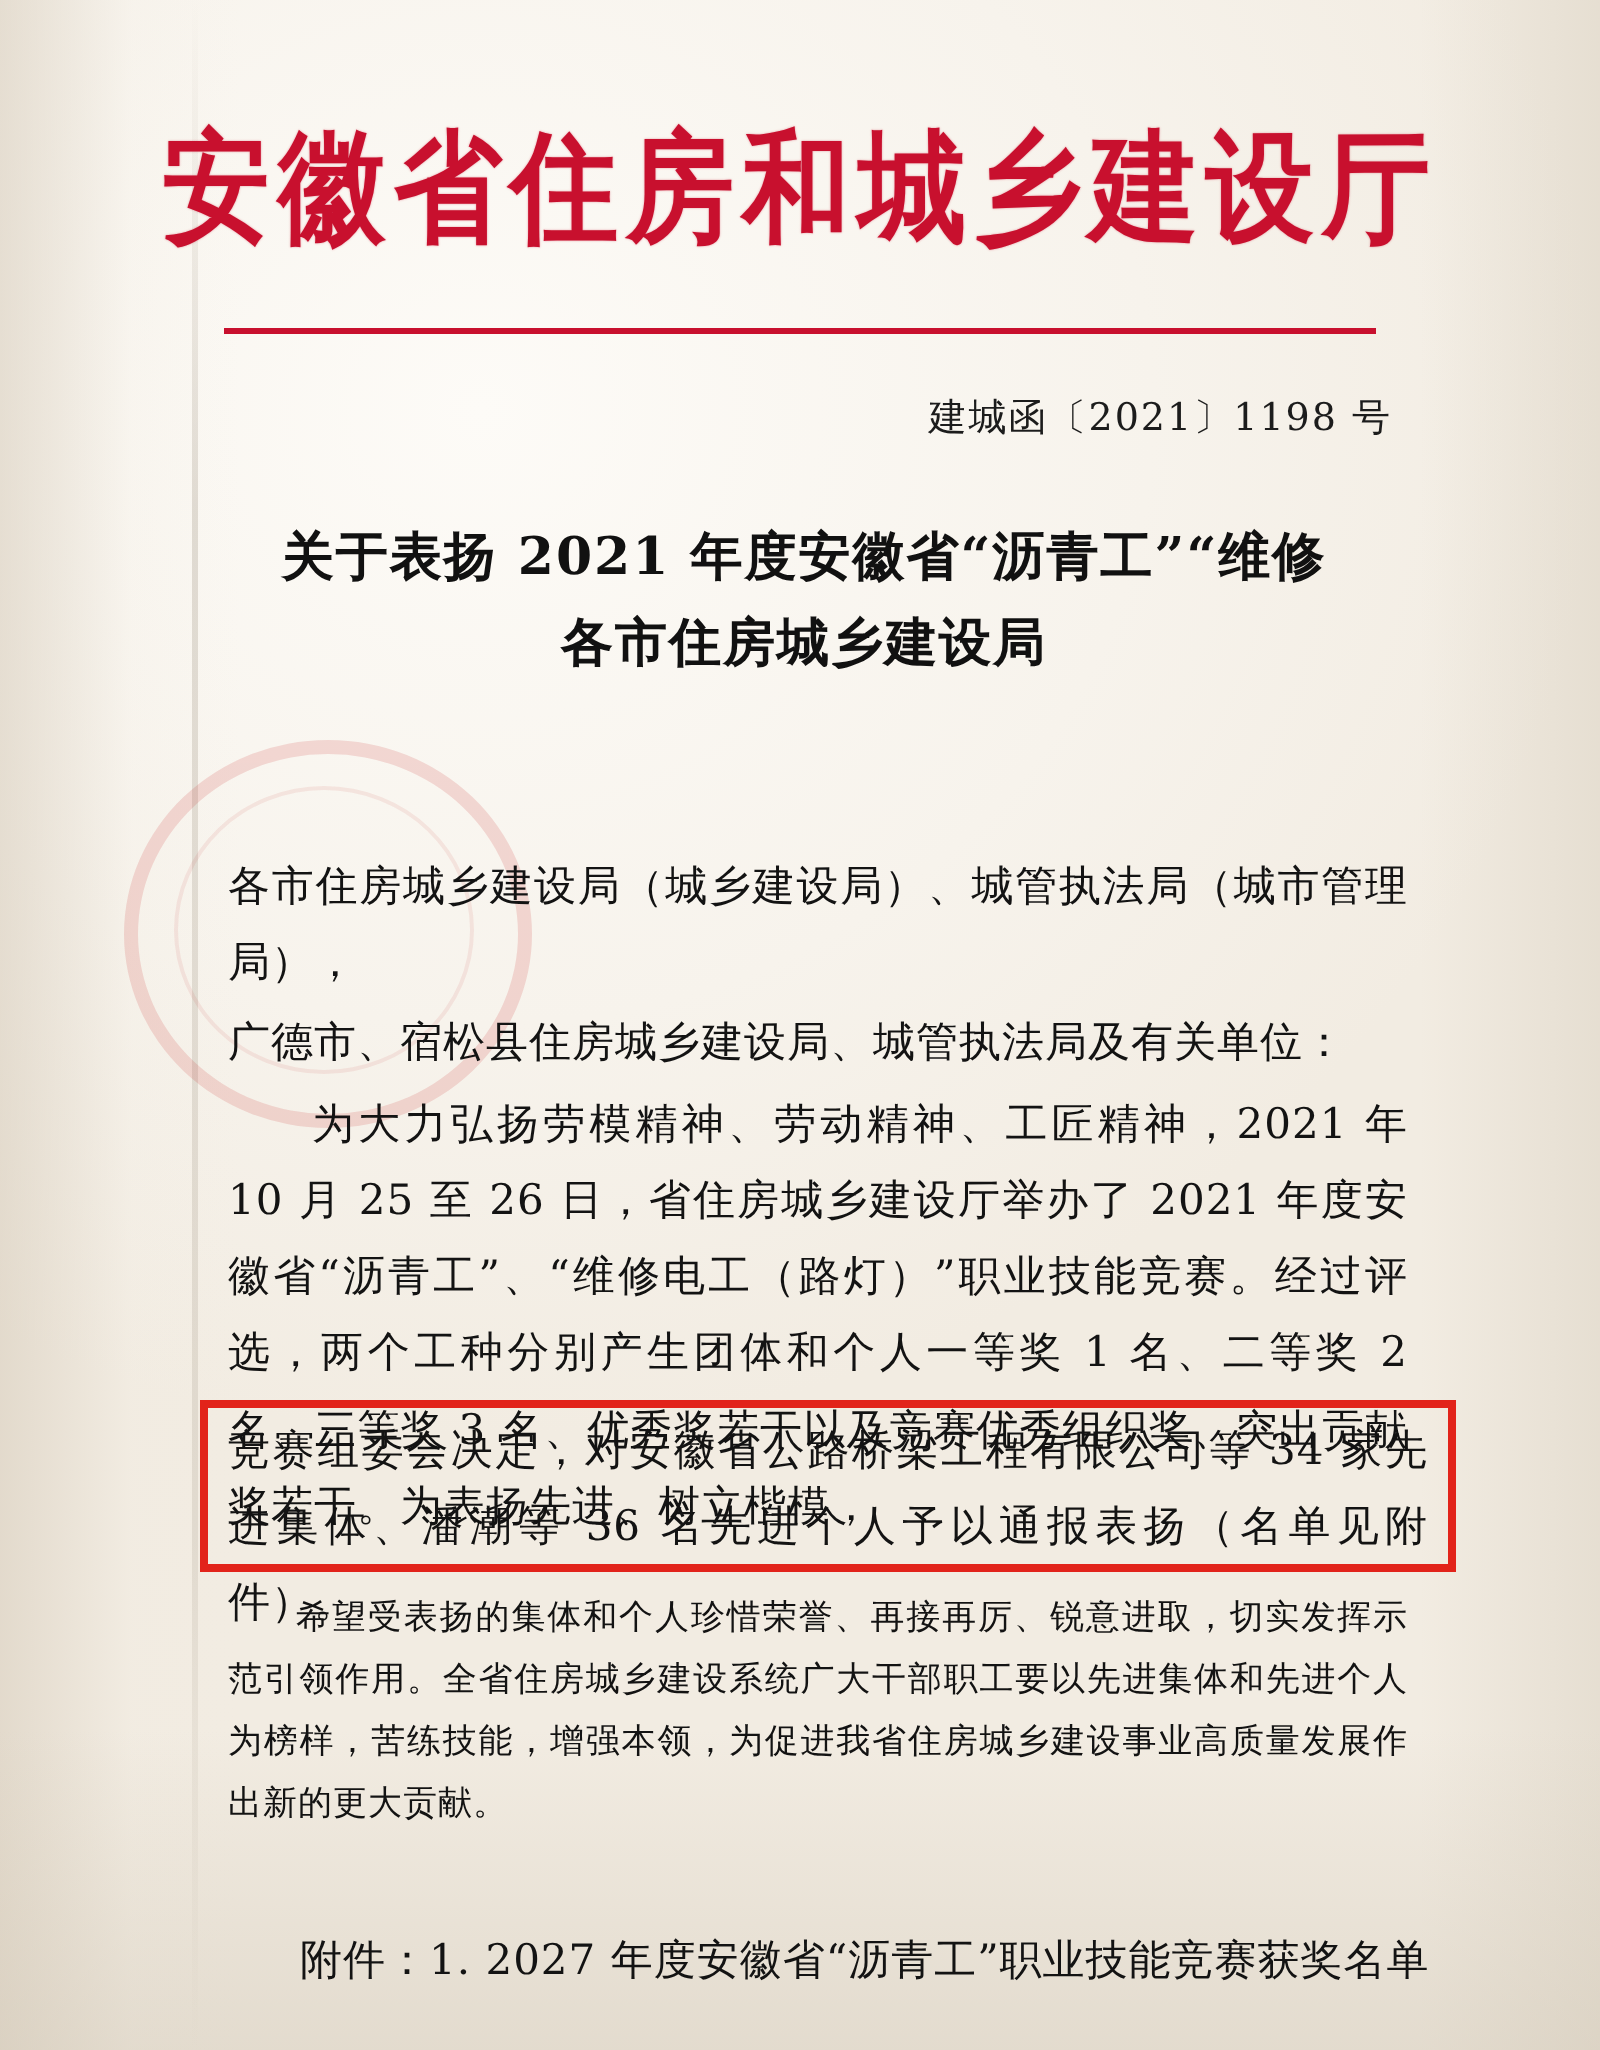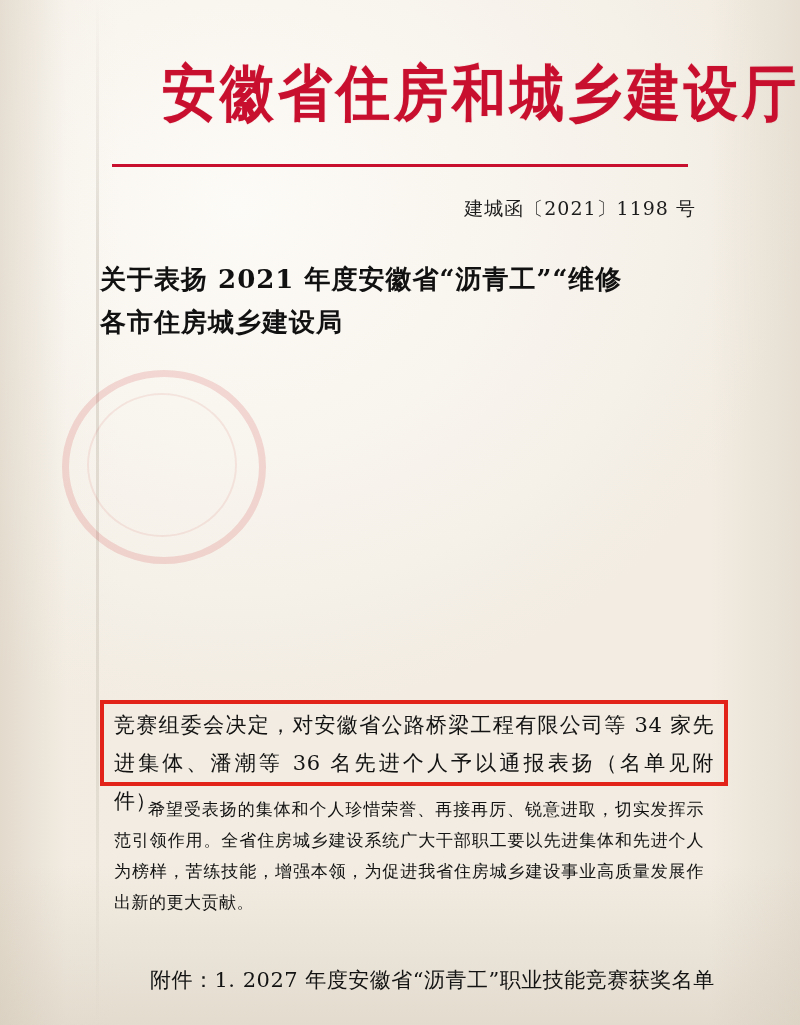--- a/index.html
+++ b/index.html
@@ -50,21 +50,21 @@
     width: 3px; height: 100%;
     background: linear-gradient(180deg, rgba(190,180,165,0.0) 0%, rgba(175,165,150,0.35) 25%, rgba(175,165,150,0.25) 75%, rgba(175,165,150,0.0) 100%);
     pointer-events: none;
   }
 
   
   #letterhead {
     position: absolute;
     left: 0; top: 62px;
     width: 800px;
-    text-align: right;
+    text-align: center;
   }
   #letterhead .org-name {
     font-family: "DejaVu Serif", "Liberation Serif", serif;
     font-weight: bold;
     font-size: 54px;
     letter-spacing: 4px;
     color: #c8102e;
     line-height: 1.15;
     text-shadow: 0 0 1px rgba(200,16,46,0.45);
     transform: scaleY(1.12);
@@ -83,21 +83,21 @@
     font-size: 19px;
     color: #1c1c1c;
     letter-spacing: 1px;
   }
 
   
   #doc-title {
     position: absolute;
     left: 100px; top: 258px;
     width: 604px;
-    text-align: left;
+    text-align: center;
     font-weight: bold;
     font-size: 26px;
     line-height: 1.65;
     color: #111111;
     letter-spacing: 1px;
   }
   #doc-title .tline { display: block; }
 
   
   #doc-body {
@@ -194,20 +194,25 @@
     <div class="rule"></div>
   </div>
 
   <div id="doc-number">建城函〔2021〕1198 号</div>
 
   <div id="doc-title">
     <span class="tline">关于表扬 2021 年度安徽省“沥青工”“维修</span>
     <span class="tline">各市住房城乡建设局</span>
   </div>
 
+  <div id="doc-body">
+    <p>各市住房城乡建设局（城乡建设局）、城管执法局（城市管理局），</p>
+    <p>广德市、宿松县住房城乡建设局、城管执法局及有关单位：</p>
+    <p class="indent">为大力弘扬劳模精神、劳动精神、工匠精神，2021 年 10 月 25 至 26 日，省住房城乡建设厅举办了 2021 年度安徽省“沥青工”、“维修电工（路灯）”职业技能竞赛。经过评选，两个工种分别产生团体和个人一等奖 1 名、二等奖 2 名、三等奖 3 名、优秀奖若干以及竞赛优秀组织奖、突出贡献奖若干。为表扬先进、树立楷模，</p>
+  </div>
 
   <div id="highlight-box"></div>
   <div id="boxed-paragraph">
     <p>竞赛组委会决定，对安徽省公路桥梁工程有限公司等 34 家先进集体、潘潮等 36 名先进个人予以通报表扬（名单见附件）。</p>
   </div>
 
   <div id="doc-body-2">
     <p class="indent">希望受表扬的集体和个人珍惜荣誉、再接再厉、锐意进取，切实发挥示范引领作用。全省住房城乡建设系统广大干部职工要以先进集体和先进个人为榜样，苦练技能，增强本领，为促进我省住房城乡建设事业高质量发展作出新的更大贡献。</p>
   </div>
 

